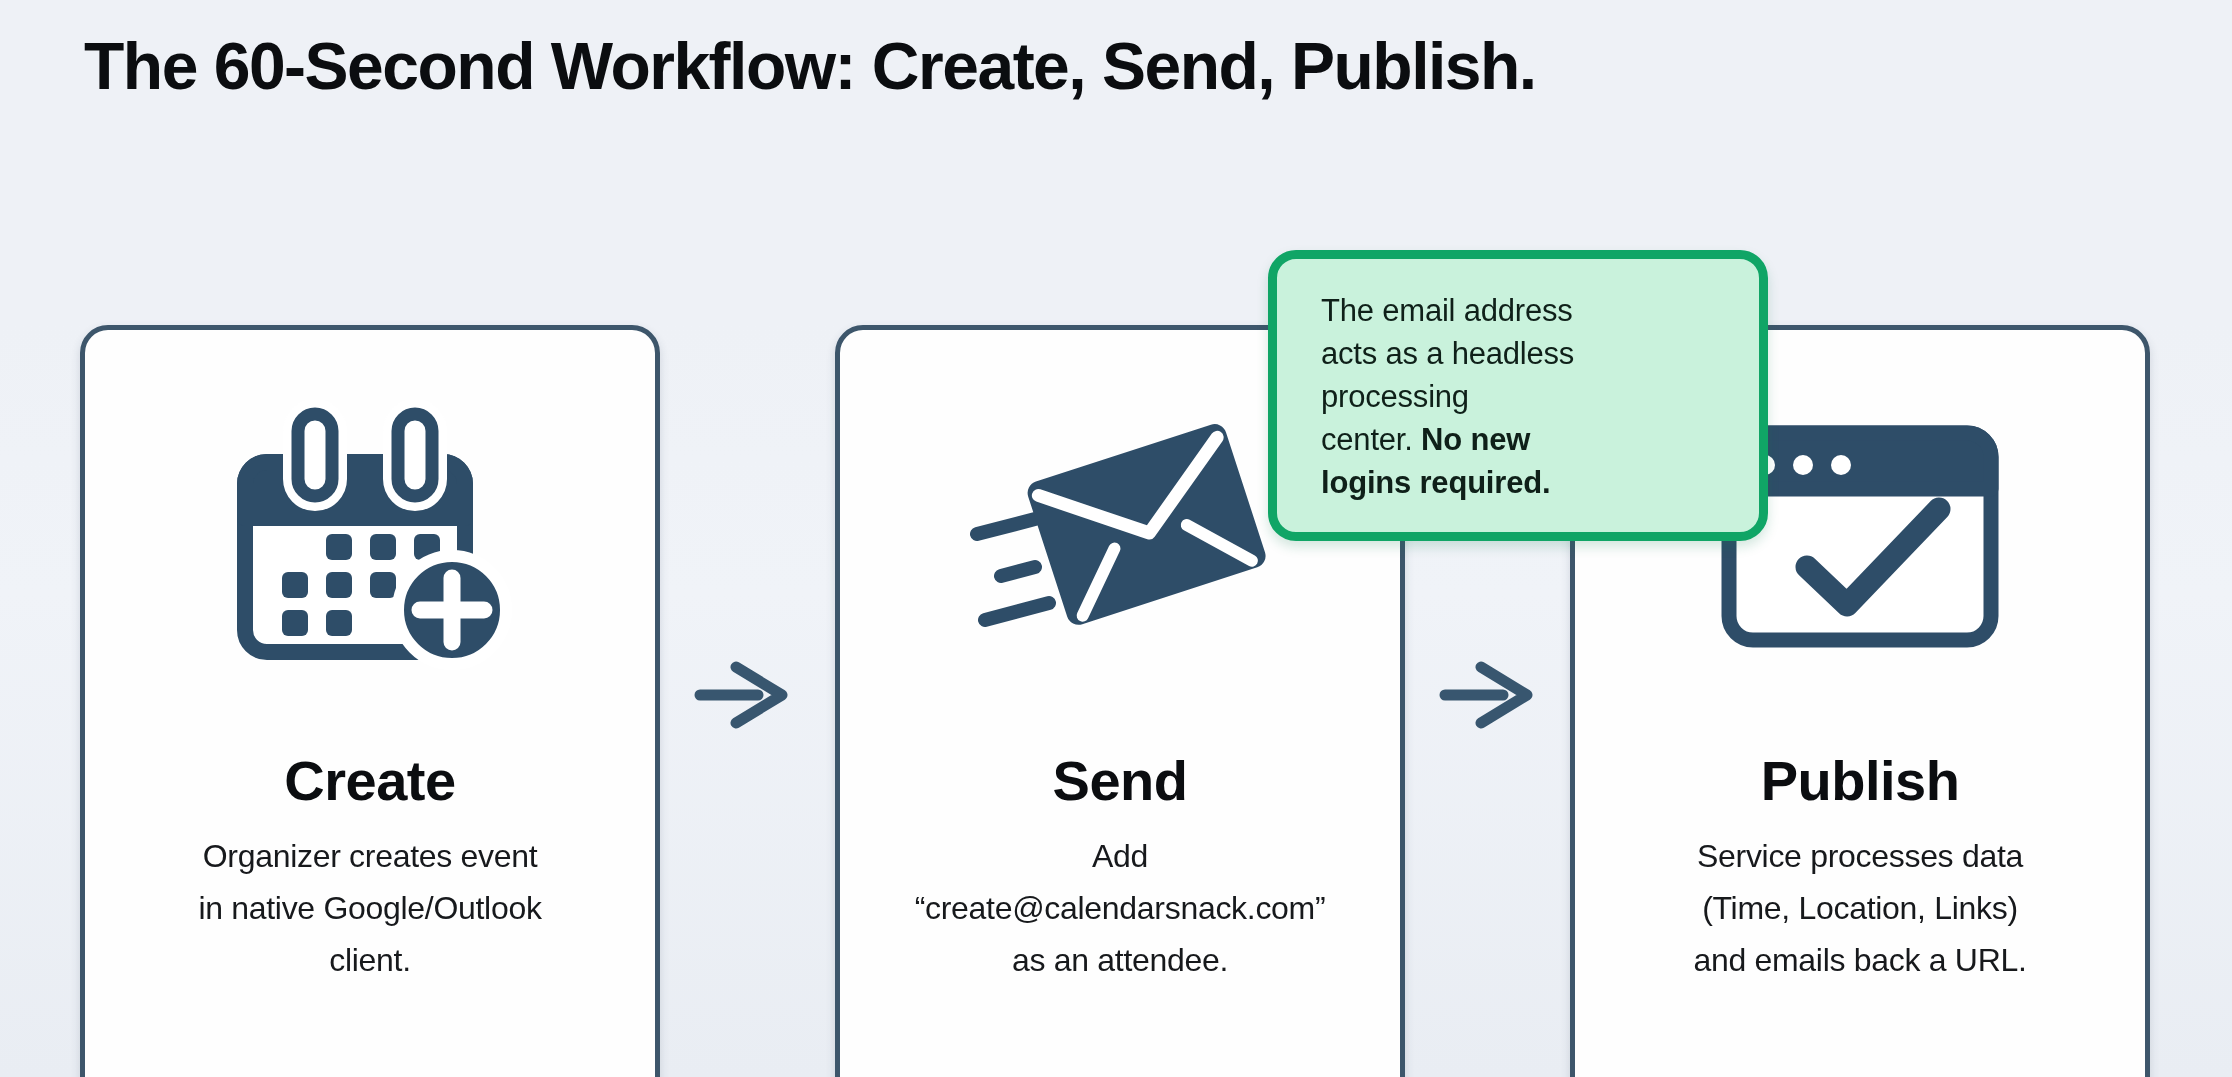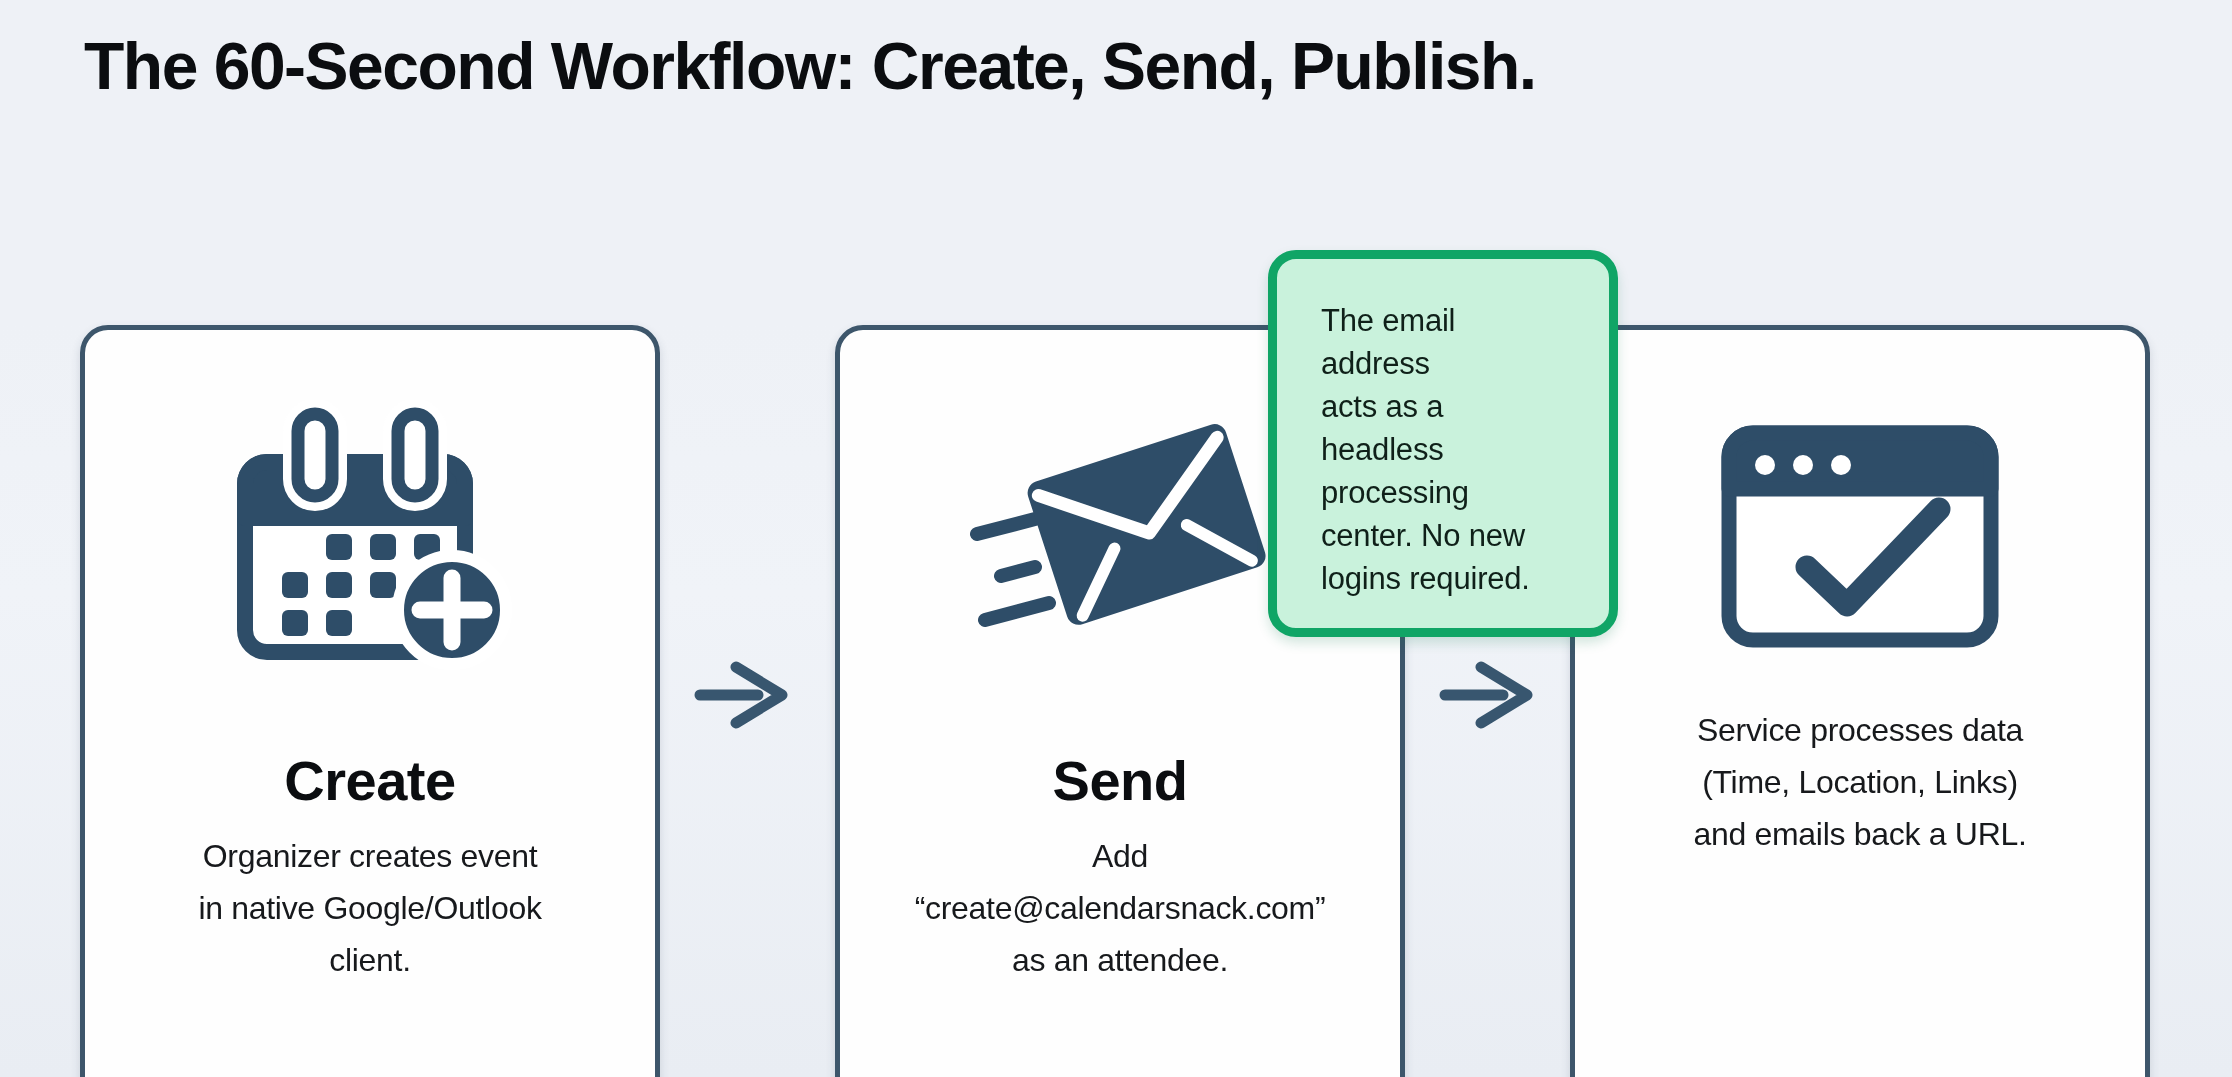--- a/index.html
+++ b/index.html
@@ -21,27 +21,27 @@
   .card-1{left:80px;width:580px}
   .card-2{left:835px;width:570px}
   .card-3{left:1570px;width:580px}
   .icon-wrap{margin-top:56px;height:300px;display:flex;align-items:center;justify-content:center}
   .step-title{margin:64px 0 0;font-size:56px;line-height:62px;font-weight:700;color:#0b0d10;letter-spacing:-0.5px}
   .step-desc{margin:18px 0 0;font-size:32px;line-height:52px;color:#17191c;text-align:center;white-space:pre-line;letter-spacing:-0.3px}
   .arrow{position:absolute;top:657px;width:102px;height:76px;z-index:0}
   .arrow-1{left:692px}
   .arrow-2{left:1437px}
   .callout{
-    position:absolute;left:1268px;top:250px;width:350px;box-sizing:border-box;
+    position:absolute;left:1268px;top:250px;width:500px;box-sizing:border-box;
     background:#c9f2dc;border:9px solid #10a566;border-radius:28px;
-    padding:40px 38px 28px 44px;z-index:3;
+    padding:30px 38px 28px 44px;z-index:3;
     box-shadow:0 6px 12px rgba(16,120,80,.18);
   }
   .callout-text{margin:0;font-size:31px;line-height:43px;color:#0f2019;white-space:pre-line;letter-spacing:-0.2px}
-  .callout-text .bold{font-weight:400}
+  .callout-text .bold{font-weight:700}
 </style>
 </head>
 <body>
 
 <div class="stage">
 
   <h1 class="title">The 60-Second Workflow: Create, Send, Publish.</h1>
 
   <section class="card card-1">
     <div class="icon-wrap">
@@ -123,20 +123,21 @@
         <rect x="14" y="14" width="262" height="207" rx="24" fill="#ffffff" stroke="#2e4d68" stroke-width="15"></rect>
         <path d="M38,14 h214 a24,24 0 0 1 24,24 v32 h-262 v-32 a24,24 0 0 1 24,-24 z" fill="#2e4d68" stroke="#2e4d68" stroke-width="15" stroke-linejoin="round"></path>
         <g fill="#ffffff">
           <circle cx="50" cy="46" r="10"></circle>
           <circle cx="88" cy="46" r="10"></circle>
           <circle cx="126" cy="46" r="10"></circle>
         </g>
         <path d="M92,148 L132,186 L224,90" fill="none" stroke="#2e4d68" stroke-width="23" stroke-linecap="round" stroke-linejoin="round"></path>
       </svg>
     </div>
+    <h2 class="step-title">Publish</h2>
     <p class="step-desc">Service processes data
 (Time, Location, Links)
 and emails back a URL.</p>
   </section>
 
   <aside class="callout">
     <p class="callout-text"><span>The email address
 acts as a headless
 processing
 center. </span><span class="bold">No new

